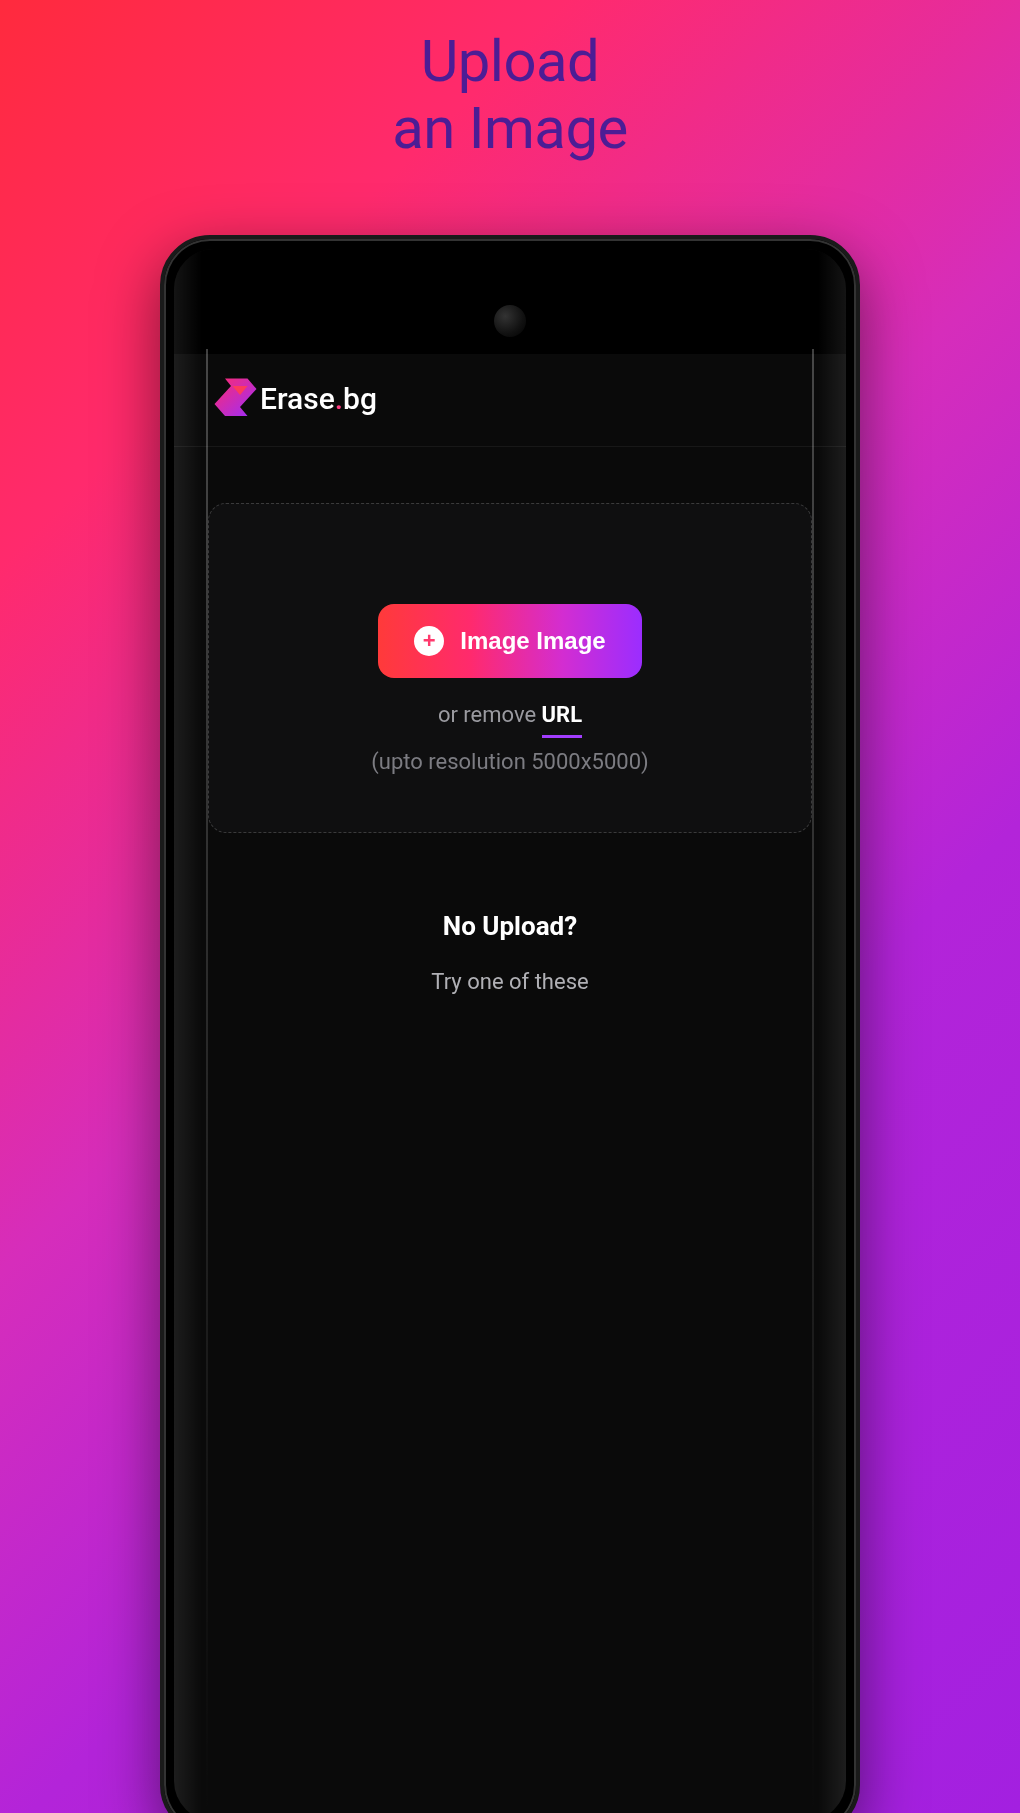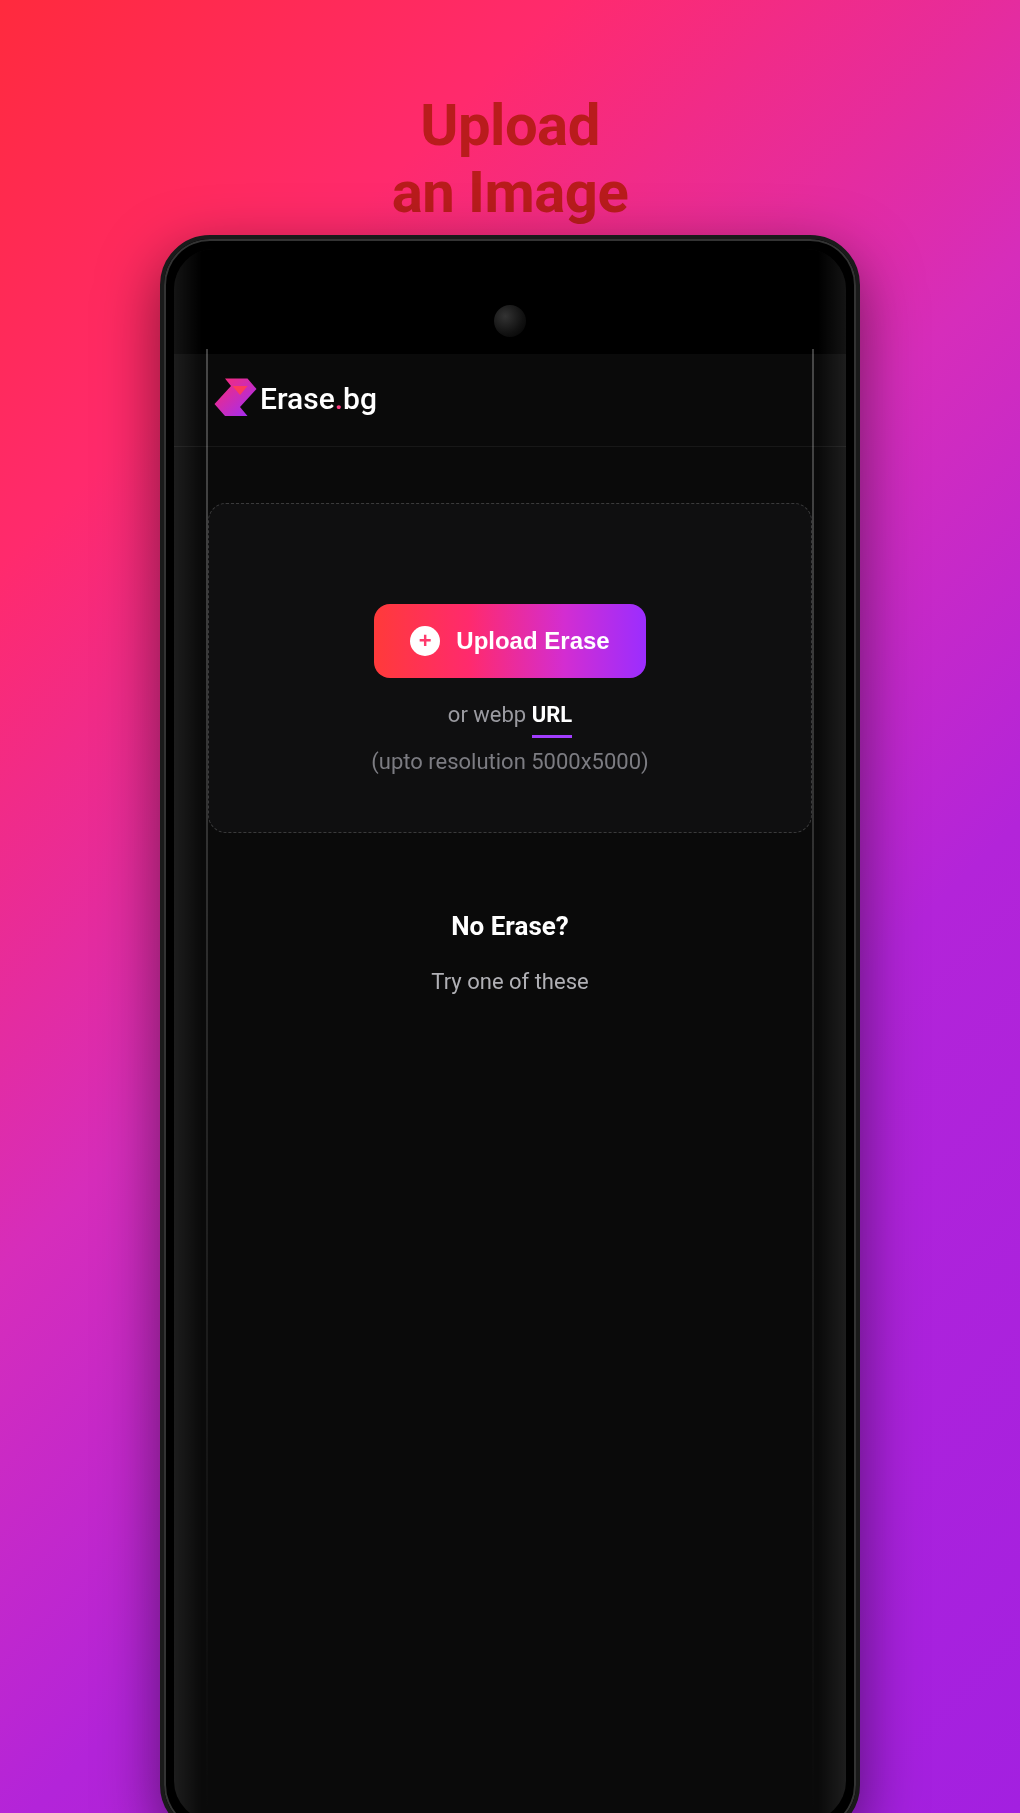--- a/index.html
+++ b/index.html
@@ -12,25 +12,25 @@
       width: 1020px;
       height: 1813px;
       background: linear-gradient(135deg, #ff2a3d 0%, #ff2a6d 20%, #d62dbb 45%, #b324d9 65%, #a320e0 100%);
       font-family: -apple-system, BlinkMacSystemFont, "Segoe UI", Roboto, Helvetica, Arial, sans-serif;
       overflow: hidden;
       position: relative;
     }
 
     .promo-title {
       text-align: center;
-      color: #b91c1c;
+      color: #4c1d95;
       font-size: 58px;
-      font-weight: 700;
+      font-weight: 400;
       line-height: 1.15;
-      padding-top: 92px;
+      padding-top: 28px;
       letter-spacing: -0.5px;
     }
 
     .phone-frame {
       position: absolute;
       left: 50%;
       transform: translateX(-50%);
       top: 235px;
       width: 700px;
       height: 1600px;
@@ -267,31 +267,31 @@
       <span class="app-name">
         <span>Erase</span><span class="dot">.</span><span>bg</span>
       </span>
     </div>
 
     <div class="content">
 
       <div class="upload-panel">
         <button class="upload-button">
           <span class="plus-circle">+</span>
-          <span>Upload Erase</span>
+          <span>Image Image</span>
         </button>
 
         <div class="paste-line">
-          <span>or webp </span><span class="url-link">URL</span>
+          <span>or remove </span><span class="url-link">URL</span>
         </div>
 
         <div class="resolution-hint">(upto resolution 5000x5000)</div>
 
 
       </div>
 
       <div class="no-image-section">
-        <div class="no-image-title">No Erase?</div>
+        <div class="no-image-title">No Upload?</div>
         <div class="try-text">Try one of these</div>
       </div>
     </div>
   </div>
 </div>
 
 </body></html>

